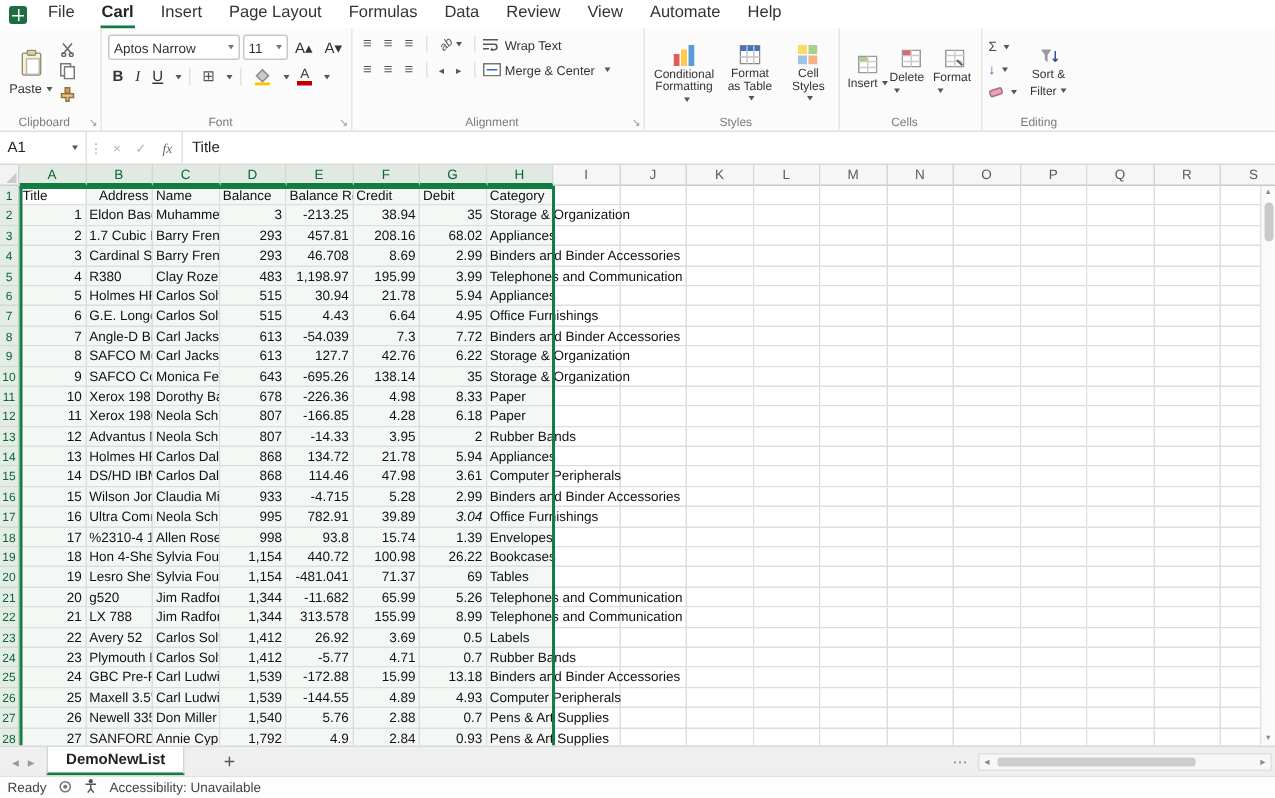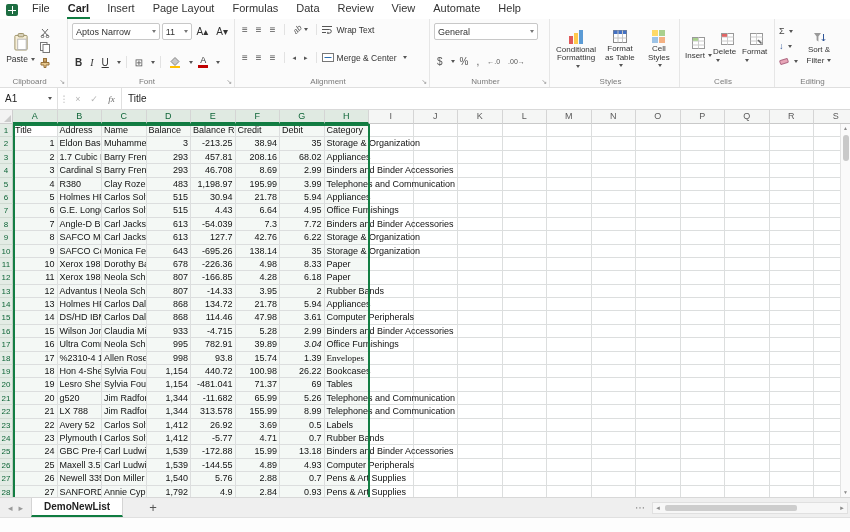--- a/index.html
+++ b/index.html
@@ -23,21 +23,21 @@
   .launcher { position:absolute; bottom:1px; right:2px; font-size:7px; color:#999; cursor:default; }
   .caret { display:inline-block; width:0; height:0; border-left:2.5px solid transparent; border-right:2.5px solid transparent; border-top:3px solid #555; margin-left:3px; vertical-align:middle; }
   .tbtn { display:inline-flex; align-items:center; justify-content:center; font-size:10px; color:#333; padding:1px 3px; border-radius:2px; cursor:default; }
   .sicon { display:flex; align-items:center; justify-content:center; height:13px; cursor:default; }
   .vsep { width:1px; background:#E2E2E2; margin:1px 3px; align-self:stretch; }
 
   .clip-main { display:flex; height:100%; }
   .paste-btn { display:flex; flex-direction:column; align-items:center; justify-content:center; width:33px; font-size:8.5px; color:#333; background:none; border:none; cursor:default; gap:1px; }
   .clip-small { display:flex; flex-direction:column; justify-content:flex-start; gap:2px; padding-top:3px; margin-left:3px; }
 
-  .stack2 { display:flex; flex-direction:column; gap:15px; }
+  .stack2 { display:flex; flex-direction:column; gap:4px; }
   .frow { display:flex; align-items:center; gap:2px; }
   .combo { display:inline-flex; align-items:center; justify-content:space-between; border:1px solid #C8C8C8; background:#fff; font-size:9px; color:#333; padding:1px 3px; height:17px; border-radius:2px; }
   .combo .caret { border-top-color:#777; }
   .b-bold { font-weight:bold; }
   .b-italic { font-style:italic; font-family:"Liberation Serif", serif; }
   .b-under { text-decoration:underline; }
   .color-icon { display:inline-flex; flex-direction:column; align-items:center; line-height:8px; }
   .color-icon .bar { width:10px; height:3px; margin-top:1px; }
   .glyph { font-size:10px; color:#555; }
   .tiny-glyph { font-size:7px; color:#555; }
@@ -229,40 +229,20 @@
               </svg>
             <span>Merge &amp; Center</span>
               <span class="caret"></span>
           </span>
         </div>
       </div>
       <div class="rgroup-label"><span>Alignment</span></div>
       <span class="launcher">↘</span>
     </div>
 
-    <div class="rgroup" style="width:120px;">
-      <div class="stack2">
-        <div class="frow">
-          <span class="combo" style="width:104px;">
-              <span>General</span>
-              <span class="caret"></span>
-            </span>
-        </div>
-        <div class="frow">
-          <span class="tbtn glyph">$</span>
-            <span class="caret"></span>
-          <span class="tbtn glyph">%</span>
-          <span class="tbtn glyph">,</span>
-          <span class="tbtn tiny-glyph">←.0</span>
-          <span class="tbtn tiny-glyph">.00→</span>
-        </div>
-      </div>
-      <div class="rgroup-label"><span>Number</span></div>
-      <span class="launcher">↘</span>
-    </div>
 
     <div class="rgroup" style="width:130px; display:flex; align-items:center; gap:2px;">
       <span class="big-btn" style="width:46px;">
         <svg width="14" height="14" viewBox="0 0 14 14">
             <rect x="0" y="6" width="4" height="8" fill="#E05A5A"></rect>
             <rect x="5" y="3" width="4" height="11" fill="#FFC94D"></rect>
             <rect x="10" y="0" width="4" height="14" fill="#5B9BD5"></rect>
           </svg>
         <span>Conditional Formatting</span>
           <span class="caret"></span>
@@ -380,21 +360,21 @@
           <div class="col-h">P</div>
           <div class="col-h">Q</div>
           <div class="col-h">R</div>
           <div class="col-h">S</div>
         </div>
     </div>
     <div class="grid-body">
         <div class="grid-row">
           <div class="row-h">1</div>
           <div class="cell insel active-cell" style="text-align: left;">Title</div>
-          <div class="cell insel" style="text-align: left;">Address</div>
+          <div class="cell insel" style="text-align: right;">Address</div>
           <div class="cell insel" style="text-align: left;">Name</div>
           <div class="cell insel" style="text-align: left;">Balance</div>
           <div class="cell insel" style="text-align: left;">Balance Re</div>
           <div class="cell insel" style="text-align: left;">Credit</div>
           <div class="cell insel" style="text-align: left;">Debit</div>
           <div class="cell insel" style="text-align: left;">Category</div>
           <div class="cell"></div>
           <div class="cell"></div>
           <div class="cell"></div>
           <div class="cell"></div>
@@ -760,21 +740,21 @@
         </div>
         <div class="grid-row">
           <div class="row-h">18</div>
           <div class="cell insel" style="text-align: right;">17</div>
           <div class="cell insel" style="text-align: left;">%2310-4 1</div>
           <div class="cell insel" style="text-align: left;">Allen Rose</div>
           <div class="cell insel" style="text-align: right;">998</div>
           <div class="cell insel" style="text-align: right;">93.8</div>
           <div class="cell insel" style="text-align: right;">15.74</div>
           <div class="cell insel" style="text-align: right;">1.39</div>
-          <div class="cell insel spill" style="text-align: left; font-family: Liberation Serif, serif;">Envelopes</div>
+          <div class="cell insel spill" style="text-align: left;">Envelopes</div>
           <div class="cell"></div>
           <div class="cell"></div>
           <div class="cell"></div>
           <div class="cell"></div>
           <div class="cell"></div>
           <div class="cell"></div>
           <div class="cell"></div>
           <div class="cell"></div>
           <div class="cell"></div>
           <div class="cell"></div>
@@ -1020,15 +1000,31 @@
     <div class="add-sheet">+</div>
     <div class="tab-dots">⋯</div>
     <div class="hscroll">
       <span class="hs-arrow">◂</span>
       <div class="hs-thumb"></div>
       <span class="hs-arrow" style="margin-left:auto;">▸</span>
     </div>
   </div>
 
   <div class="statusbar">
+    <div class="sb-left">
+      <span>Ready</span>
+      <span>
+        <svg width="9" height="9" viewBox="0 0 9 9">
+            <circle cx="4.5" cy="4.5" r="3.4" fill="none" stroke="#777"></circle>
+            <circle cx="4.5" cy="4.5" r="1.4" fill="#777"></circle>
+          </svg>
+      </span>
+      <span>
+        <svg width="9" height="10" viewBox="0 0 9 10">
+            <circle cx="4.5" cy="1.8" r="1.4" fill="#555"></circle>
+            <path d="M1 3.8 h7 M4.5 3.8 v3 M4.5 6.8 l-2 2.6 M4.5 6.8 l2 2.6" stroke="#555" fill="none"></path>
+          </svg>
+      </span>
+      <span>Accessibility: Unavailable</span>
+    </div>
   </div>
 
 </div>
 
 </body></html>

